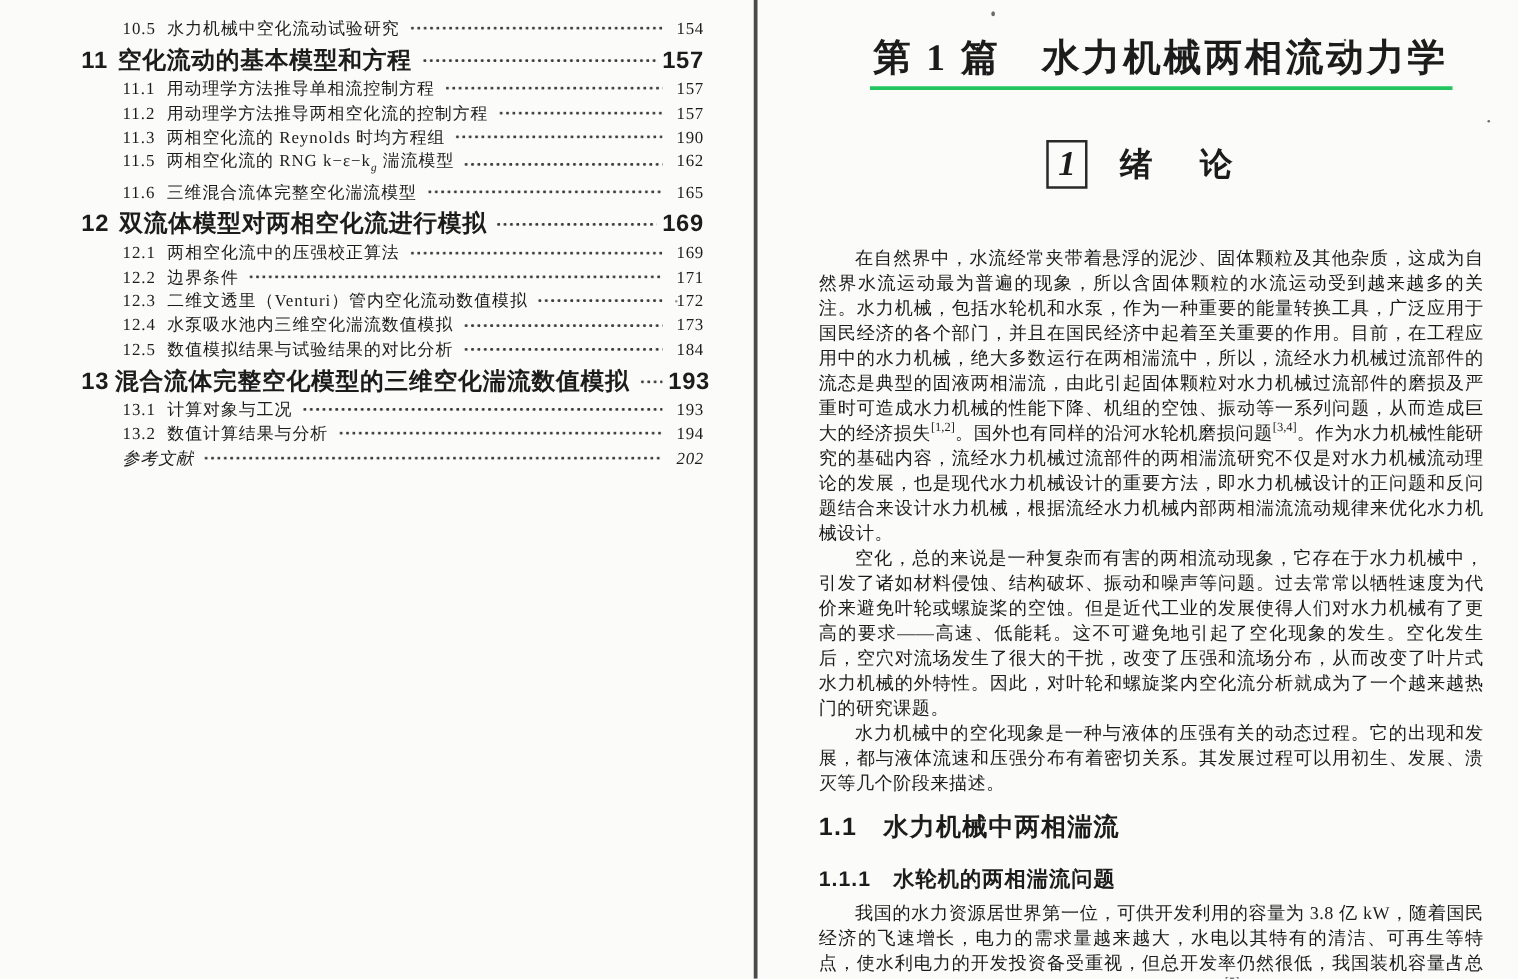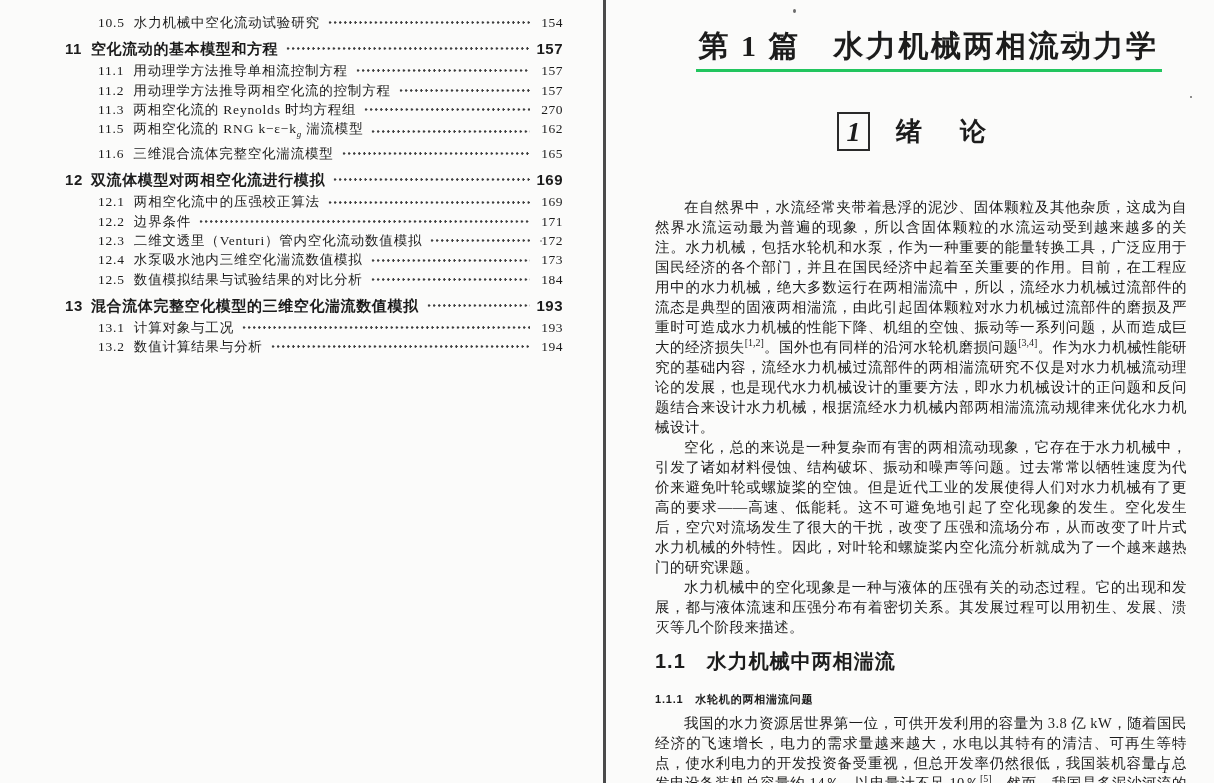--- a/index.html
+++ b/index.html
@@ -15,21 +15,21 @@
   
   .left-page { position: absolute; left: 0; top: 0; width: 596px; height: 783px; }
   .toc-list { position: absolute; left: 65px; top: 13px; width: 498px; }
   .toc-row {
     display: flex; align-items: baseline;
     font-size: 13.5px; line-height: 19.3px;
     white-space: nowrap; letter-spacing: 0.8px;
   }
   .toc-row.chapter {
     font-family: "Liberation Sans", sans-serif;
-    font-weight: bold; font-size: 15px; line-height: 21px;
+    font-weight: bold; font-size: 19px; line-height: 21px;
     margin-top: 6px; margin-bottom: 2px; letter-spacing: 0.6px;
   }
   .toc-row.sub  { padding-left: 33px; }
   .toc-row.ref  { padding-left: 33px; font-style: italic; }
   .toc-num { margin-right: 9px; }
   .toc-row.chapter .toc-num { min-width: 18px; margin-right: 8px; }
   .toc-title sub { font-size: 9px; font-style: italic; }
   .toc-leader {
     flex: 1 1 auto; min-width: 18px; align-self: center;
     height: 5px; margin: 0 5px 0 8px;
@@ -70,21 +70,21 @@
   }
   .para sup.ref { font-size: 10px; line-height: 0; letter-spacing: 0; }
   .section-heading {
     margin: 11px 0 0 0;
     font-family: "Liberation Sans", sans-serif;
     font-weight: bold; font-size: 20px; letter-spacing: 1px;
   }
   .subsection-heading {
     margin: 17px 0 1px 0;
     font-family: "Liberation Sans", sans-serif;
-    font-weight: bold; font-size: 11px; letter-spacing: 0.8px;
+    font-weight: bold; font-size: 17px; letter-spacing: 0.8px;
   }
   .section-paras { margin-top: 6px; }
   .page-number {
     position: absolute; right: 30px; bottom: 6px;
     font-size: 13.5px; font-style: italic; letter-spacing: 3px;
   }
 
   
   .speck { position: absolute; background: #6a6a6a; border-radius: 50%; }
   .speck.s1 { left: 793px; top: 9px;  width: 3px; height: 4px; }
@@ -120,21 +120,21 @@
         <div class="toc-row sub">
           <span class="toc-num">11.2</span>
           <span class="toc-title">用动理学方法推导两相空化流的控制方程</span>
           <span class="toc-leader"></span>
           <span class="toc-page">157</span>
         </div>
         <div class="toc-row sub">
           <span class="toc-num">11.3</span>
           <span class="toc-title">两相空化流的 Reynolds 时均方程组</span>
           <span class="toc-leader"></span>
-          <span class="toc-page">270</span>
+          <span class="toc-page">190</span>
         </div>
         <div class="toc-row sub">
           <span class="toc-num">11.5</span>
           <span class="toc-title">两相空化流的 RNG k−ε−k<sub>g</sub> 湍流模型</span>
           <span class="toc-leader"></span>
           <span class="toc-page">162</span>
         </div>
         <div class="toc-row sub">
           <span class="toc-num">11.6</span>
           <span class="toc-title">三维混合流体完整空化湍流模型</span>
@@ -187,20 +187,25 @@
           <span class="toc-num">13.1</span>
           <span class="toc-title">计算对象与工况</span>
           <span class="toc-leader"></span>
           <span class="toc-page">193</span>
         </div>
         <div class="toc-row sub">
           <span class="toc-num">13.2</span>
           <span class="toc-title">数值计算结果与分析</span>
           <span class="toc-leader"></span>
           <span class="toc-page">194</span>
+        </div>
+        <div class="toc-row ref">
+          <span class="toc-title">参考文献</span>
+          <span class="toc-leader"></span>
+          <span class="toc-page">202</span>
         </div>
       </div>
   </section>
 
   <div class="gutter"></div>
 
   <section class="right-page">
     <h1 class="part-title">第 1 篇　水力机械两相流动力学</h1>
 
     <div class="chapter-head">

